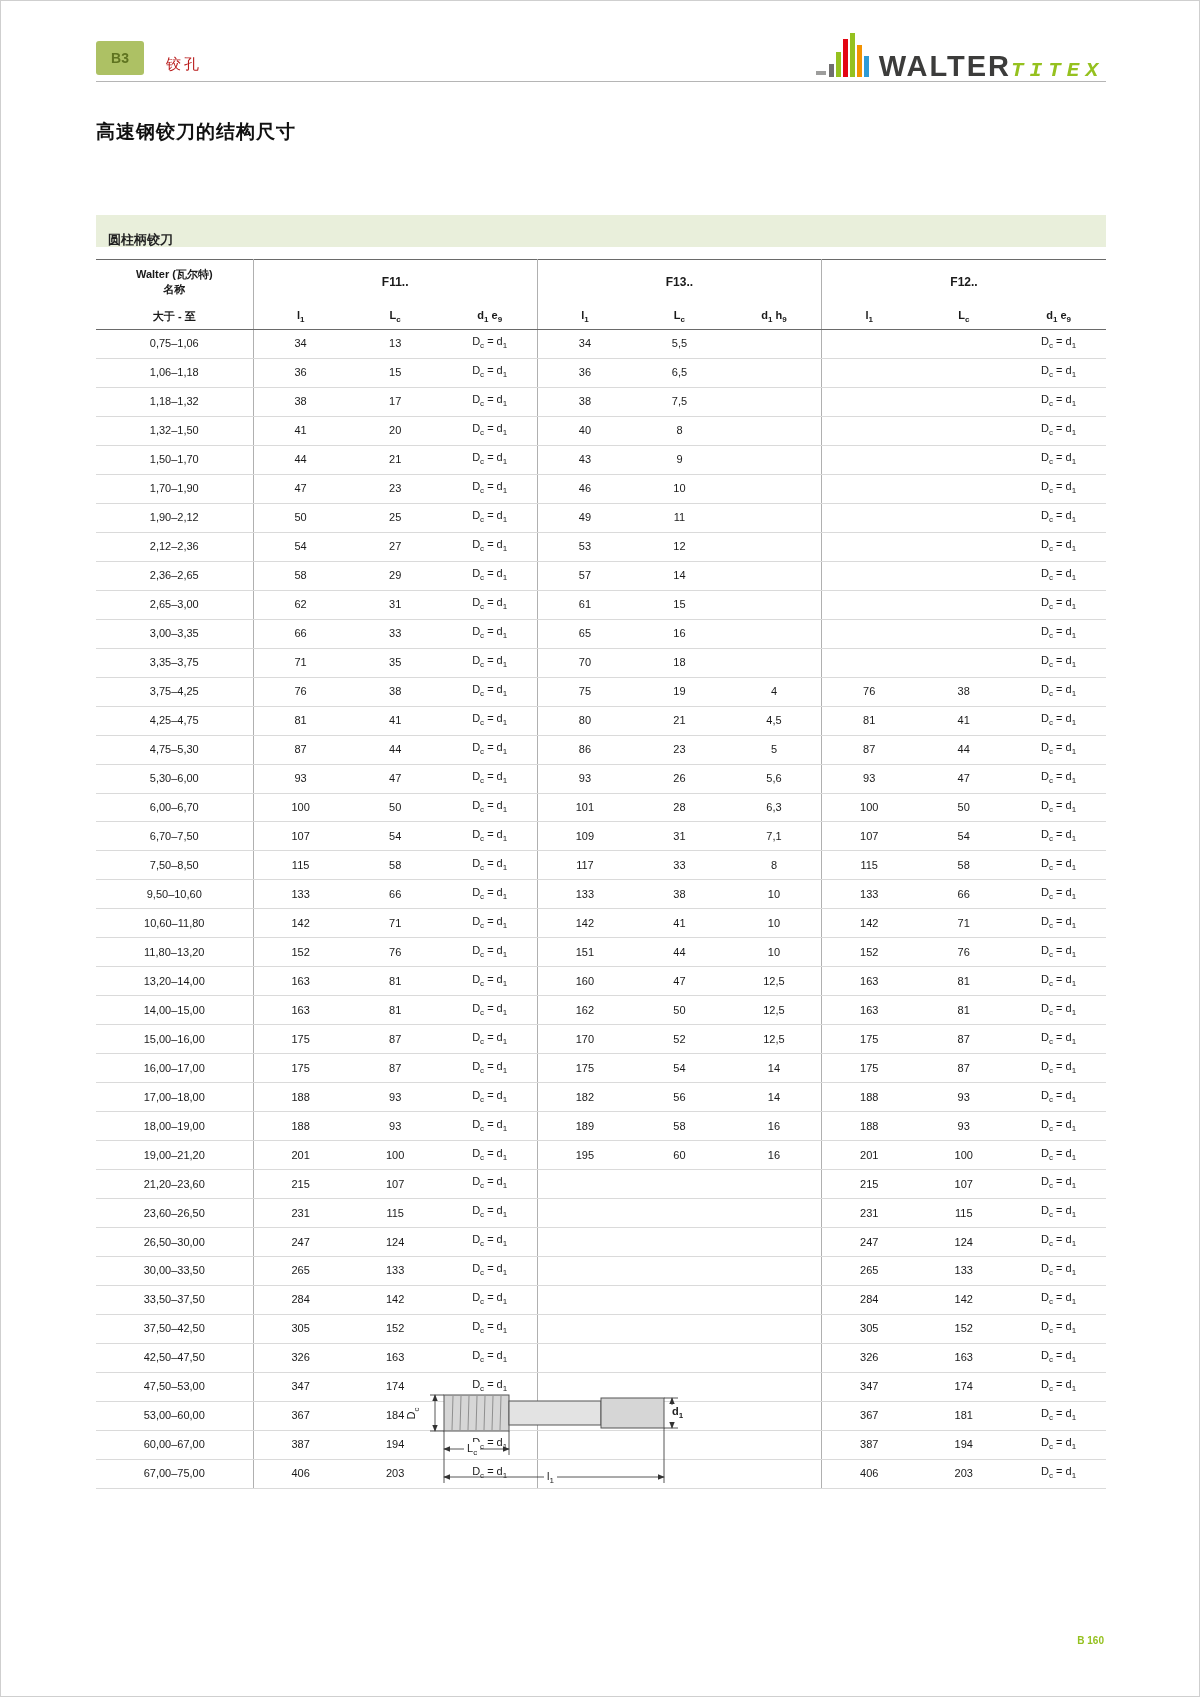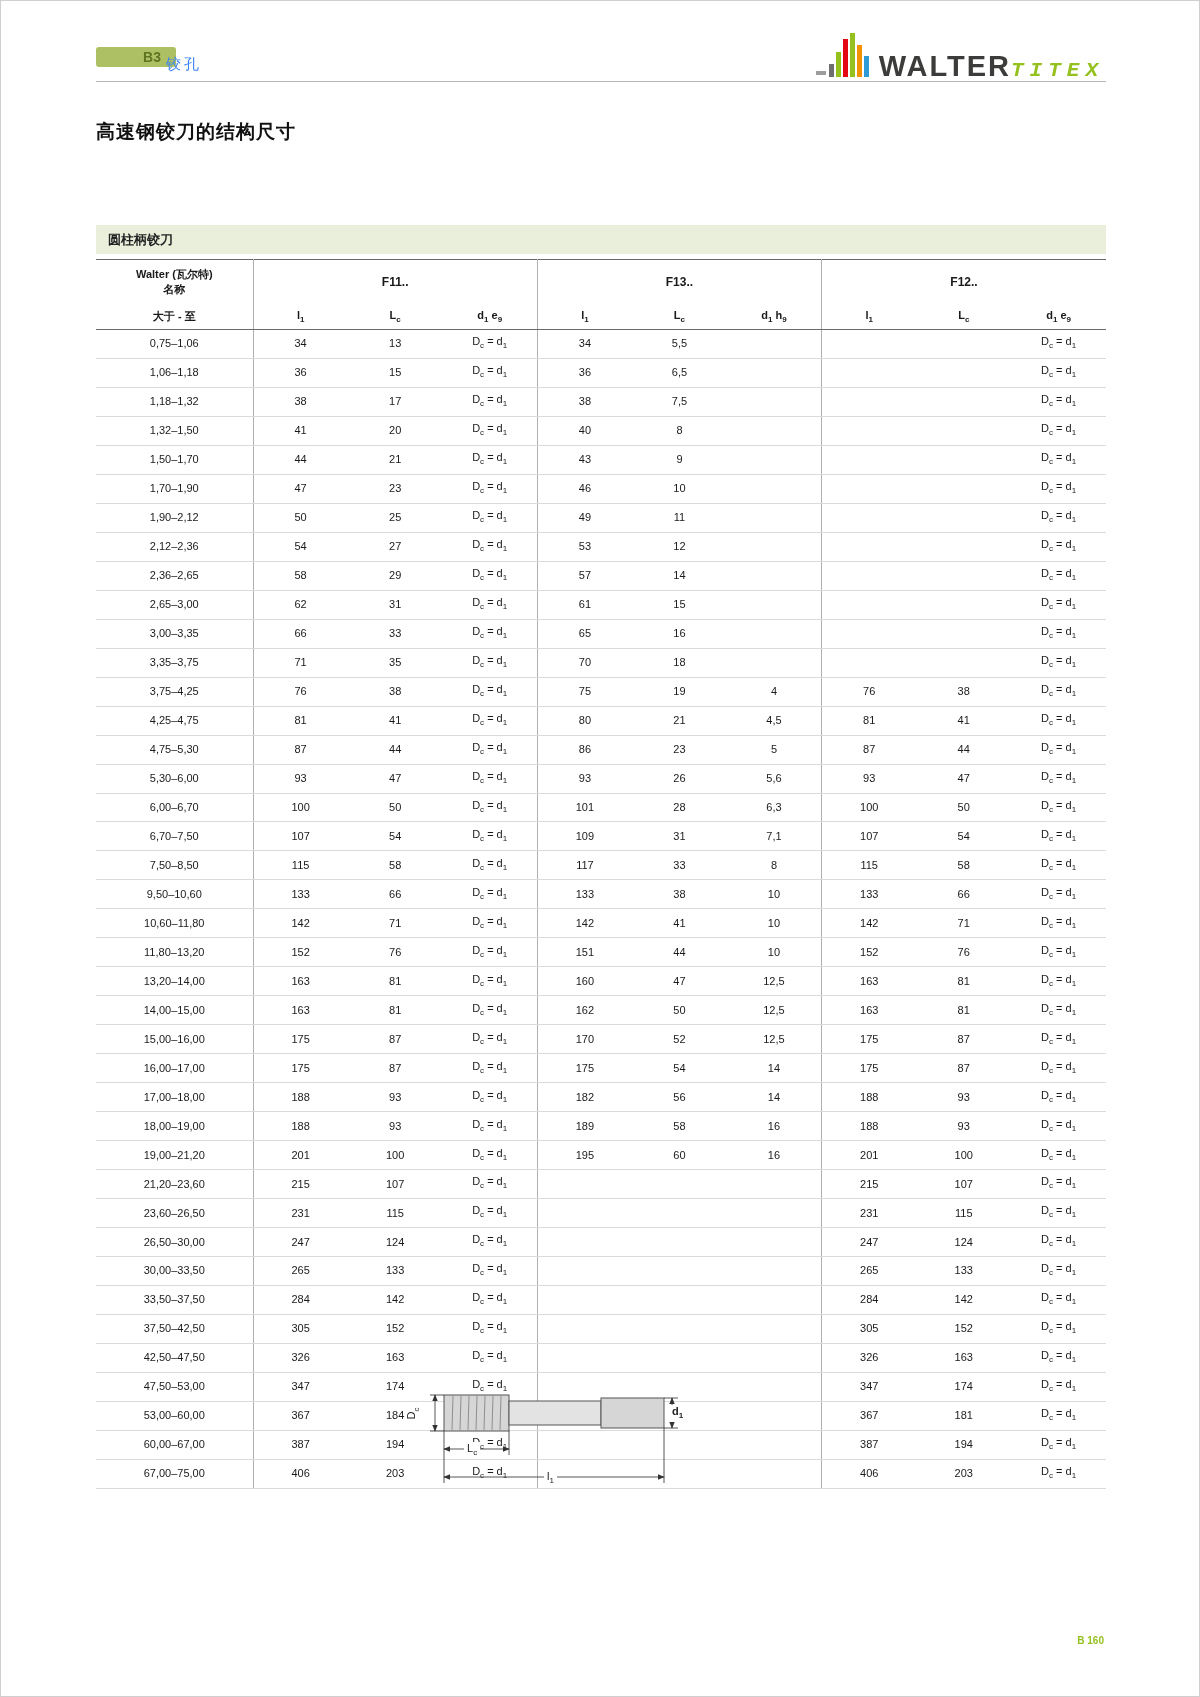--- a/index.html
+++ b/index.html
@@ -5,42 +5,42 @@
   html,body { margin:0; padding:0; background:#e8e8e8; }
   .page {
     position:relative; width:1200px; height:1697px; margin:0 auto;
     background:#fff; border:1px solid #cfcfcf; box-sizing:border-box;
     font-family:"Liberation Sans","DejaVu Sans",sans-serif; color:#1a1a1a;
     overflow:hidden;
   }
 
   
   .b3-badge {
-    position:absolute; left:95px; top:46px; width:48px; height:20px;
+    position:absolute; left:95px; top:40px; width:48px; height:34px;
     background:var(--badge_bg,#adc164); color:var(--badge_text,#5f7420);
     font-size:14px; font-weight:bold; border-radius:3px;
-    display:flex; align-items:center; justify-content:center;padding-left:32px;
+    display:flex; align-items:center; justify-content:center;
   }
-  .section-zh { position:absolute; left:165px; top:54px; font-size:15px; color:#3b82f6; letter-spacing:3px; }
+  .section-zh { position:absolute; left:165px; top:54px; font-size:15px; color:#b91c1c; letter-spacing:3px; }
   .header-line { position:absolute; left:95px; top:80px; width:1010px; height:1px; background:#b5b5b5; }
 
   .logo { position:absolute; top:32px; right:95px; display:flex; align-items:flex-end; gap:7px; }
   .logo-text { display:flex; flex-direction:row; align-items:flex-end; }
   .logo-walter { font-size:29px; font-weight:bold; color:#3c3c3b; letter-spacing:2px; line-height:1; }
   .logo-titex {
     font-family:Liberation Mono, monospace; font-style:italic; font-weight:bold;
     font-size:21px; color:var(--accent,#95c11f); letter-spacing:6px; margin-top:21px; line-height:1;
   }
 
   .page-title { position:absolute; left:95px; top:118px; font-size:19px; font-weight:bold; color:#111; letter-spacing:1px; }
 
   .subsection-bar {
-    position:absolute; left:95px; top:224px; width:1010px; height:29px;
+    position:absolute; left:95px; top:214px; width:1010px; height:29px;
     background:var(--subsection_bg,#e9efdb); box-sizing:border-box;
-    padding:6px 12px; font-size:13px; font-weight:bold; color:#222;
+    padding:16px 12px; font-size:13px; font-weight:bold; color:#222;
   }
 
   
   .table-wrap { position:absolute; left:95px; top:258px; width:1010px; }
   table.dim { width:100%; border-collapse:collapse; table-layout:fixed; border-top:1px solid #6a6a6a; }
   th, td { font-size:11px; text-align:center; vertical-align:middle; padding:0 2px; }
   .hr1 th { height:44px; font-weight:bold; font-size:12px; }
   .hr1 th.c-name { font-size:11px; }
   .hr2 th { height:40px; font-weight:bold; font-size:11.5px; }
   .hr3 th { height:25px; font-weight:bold; font-size:11px; border-bottom:1px solid #6a6a6a;text-align:center; }

